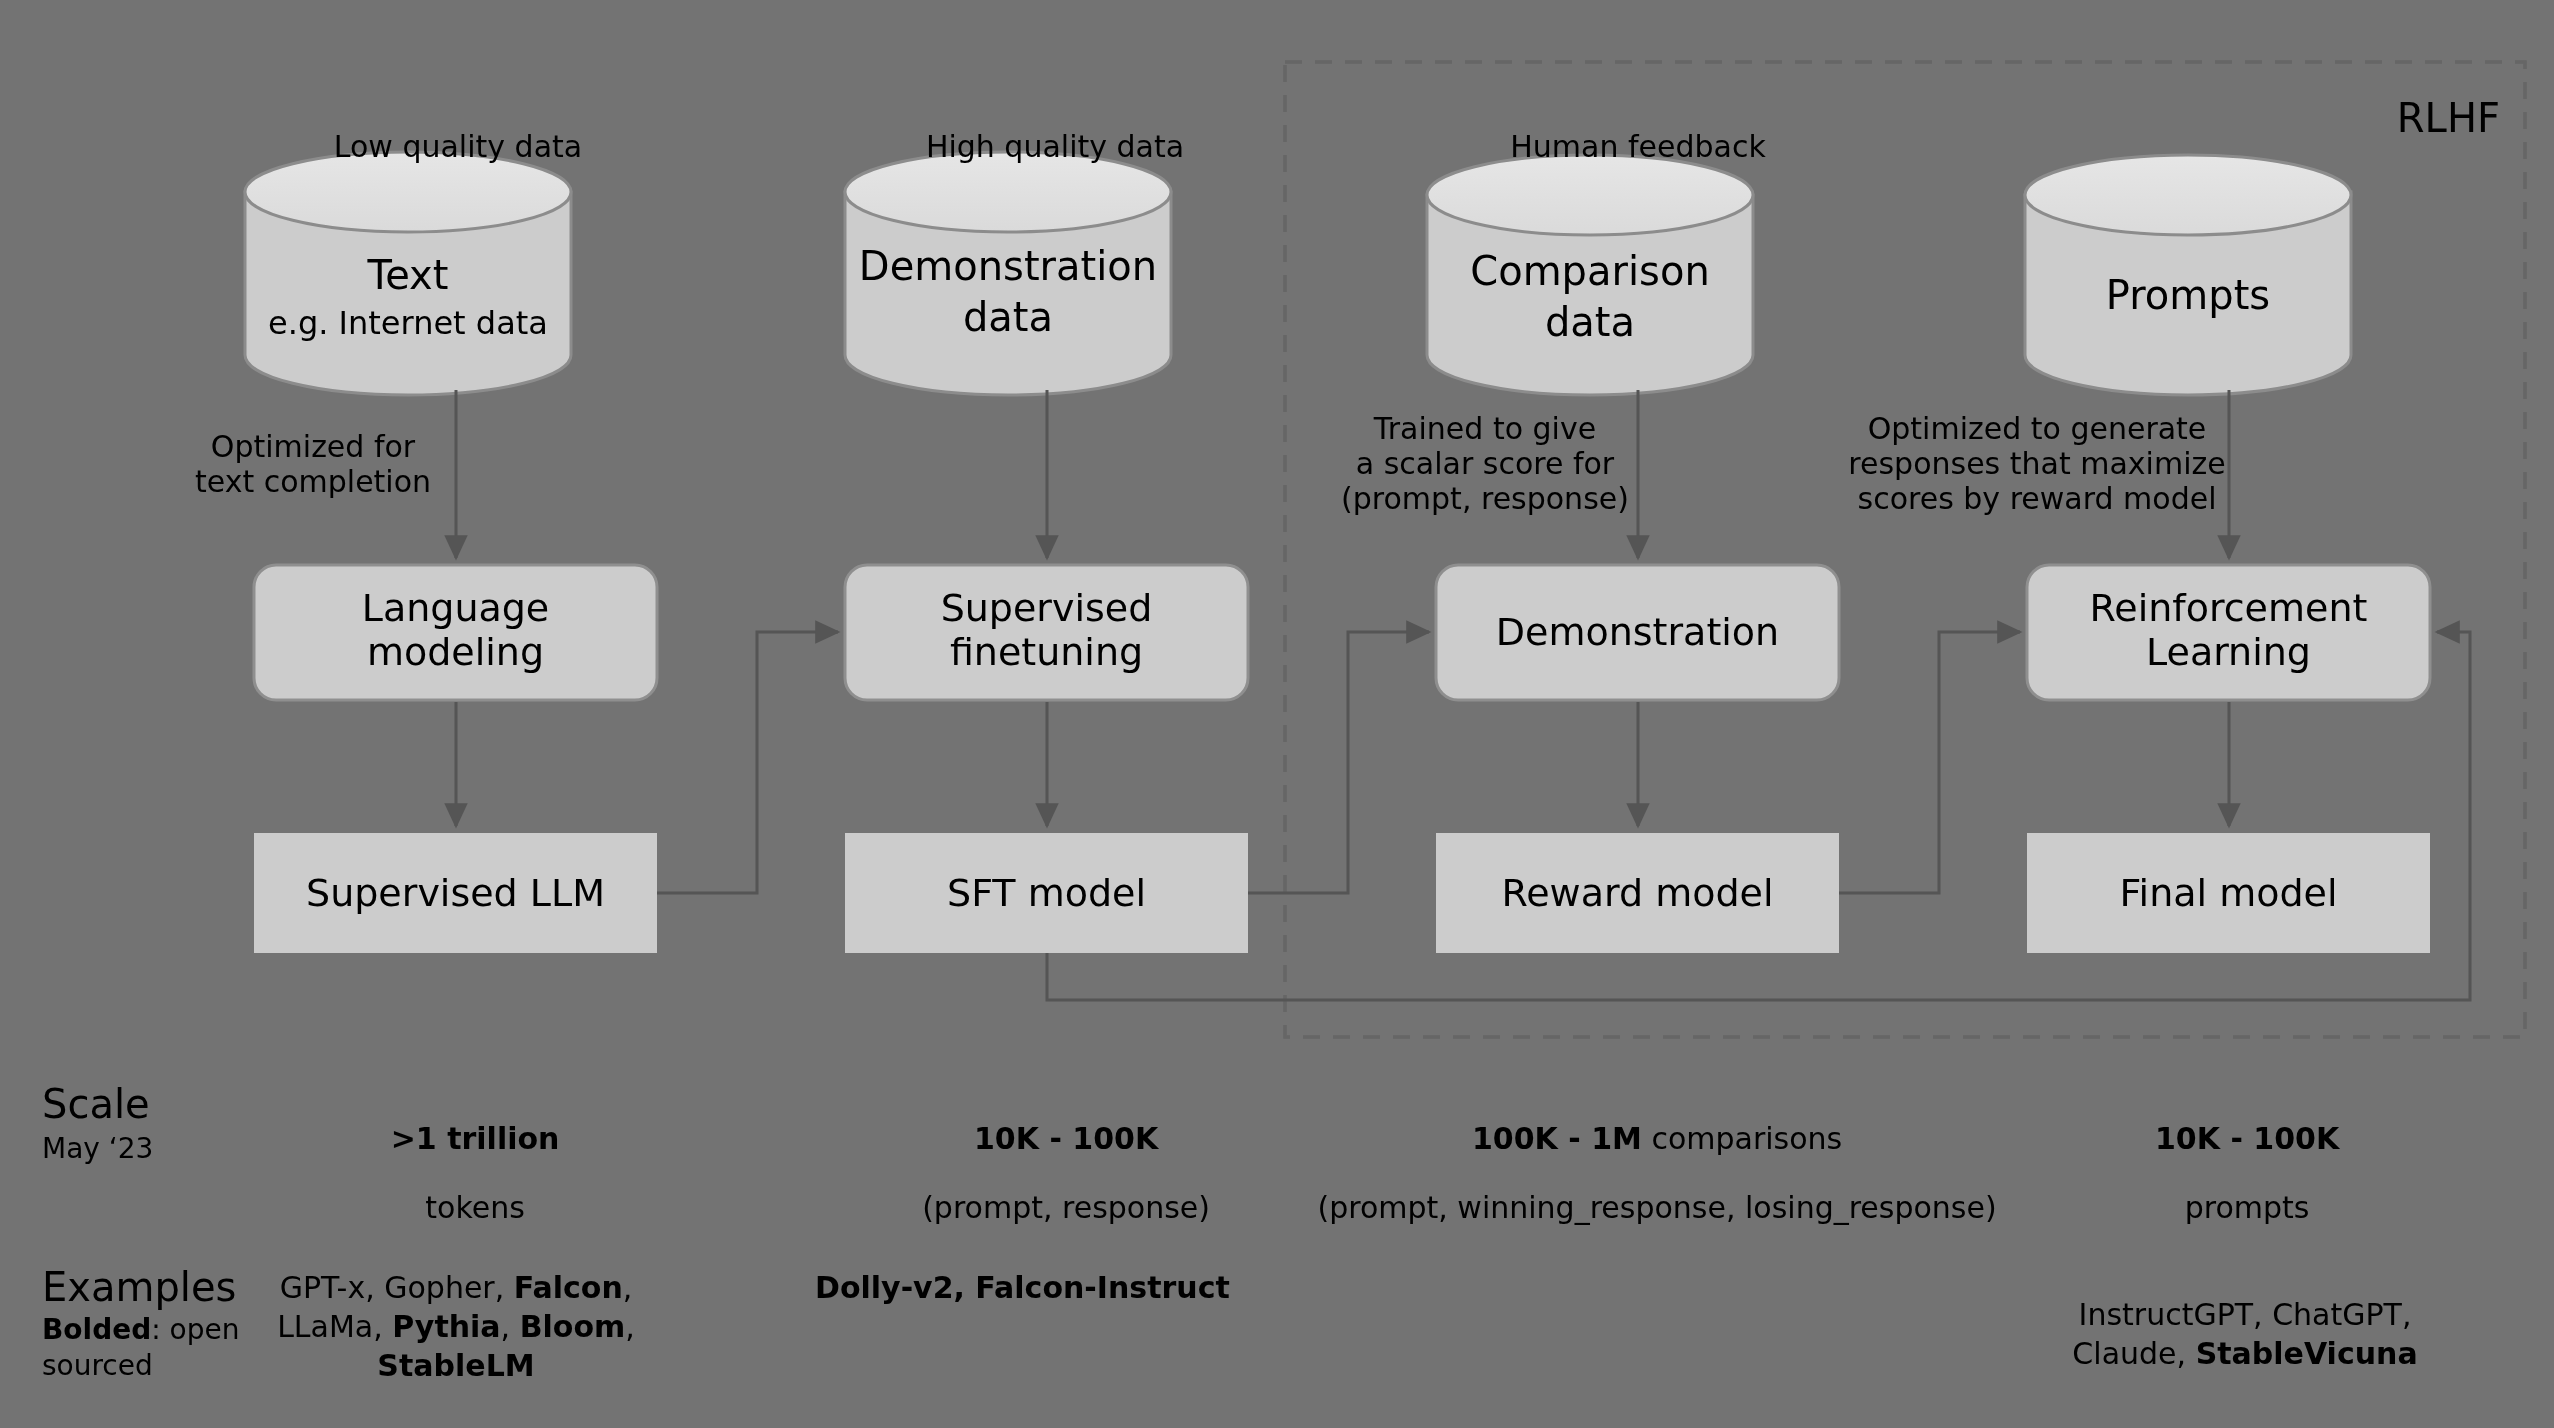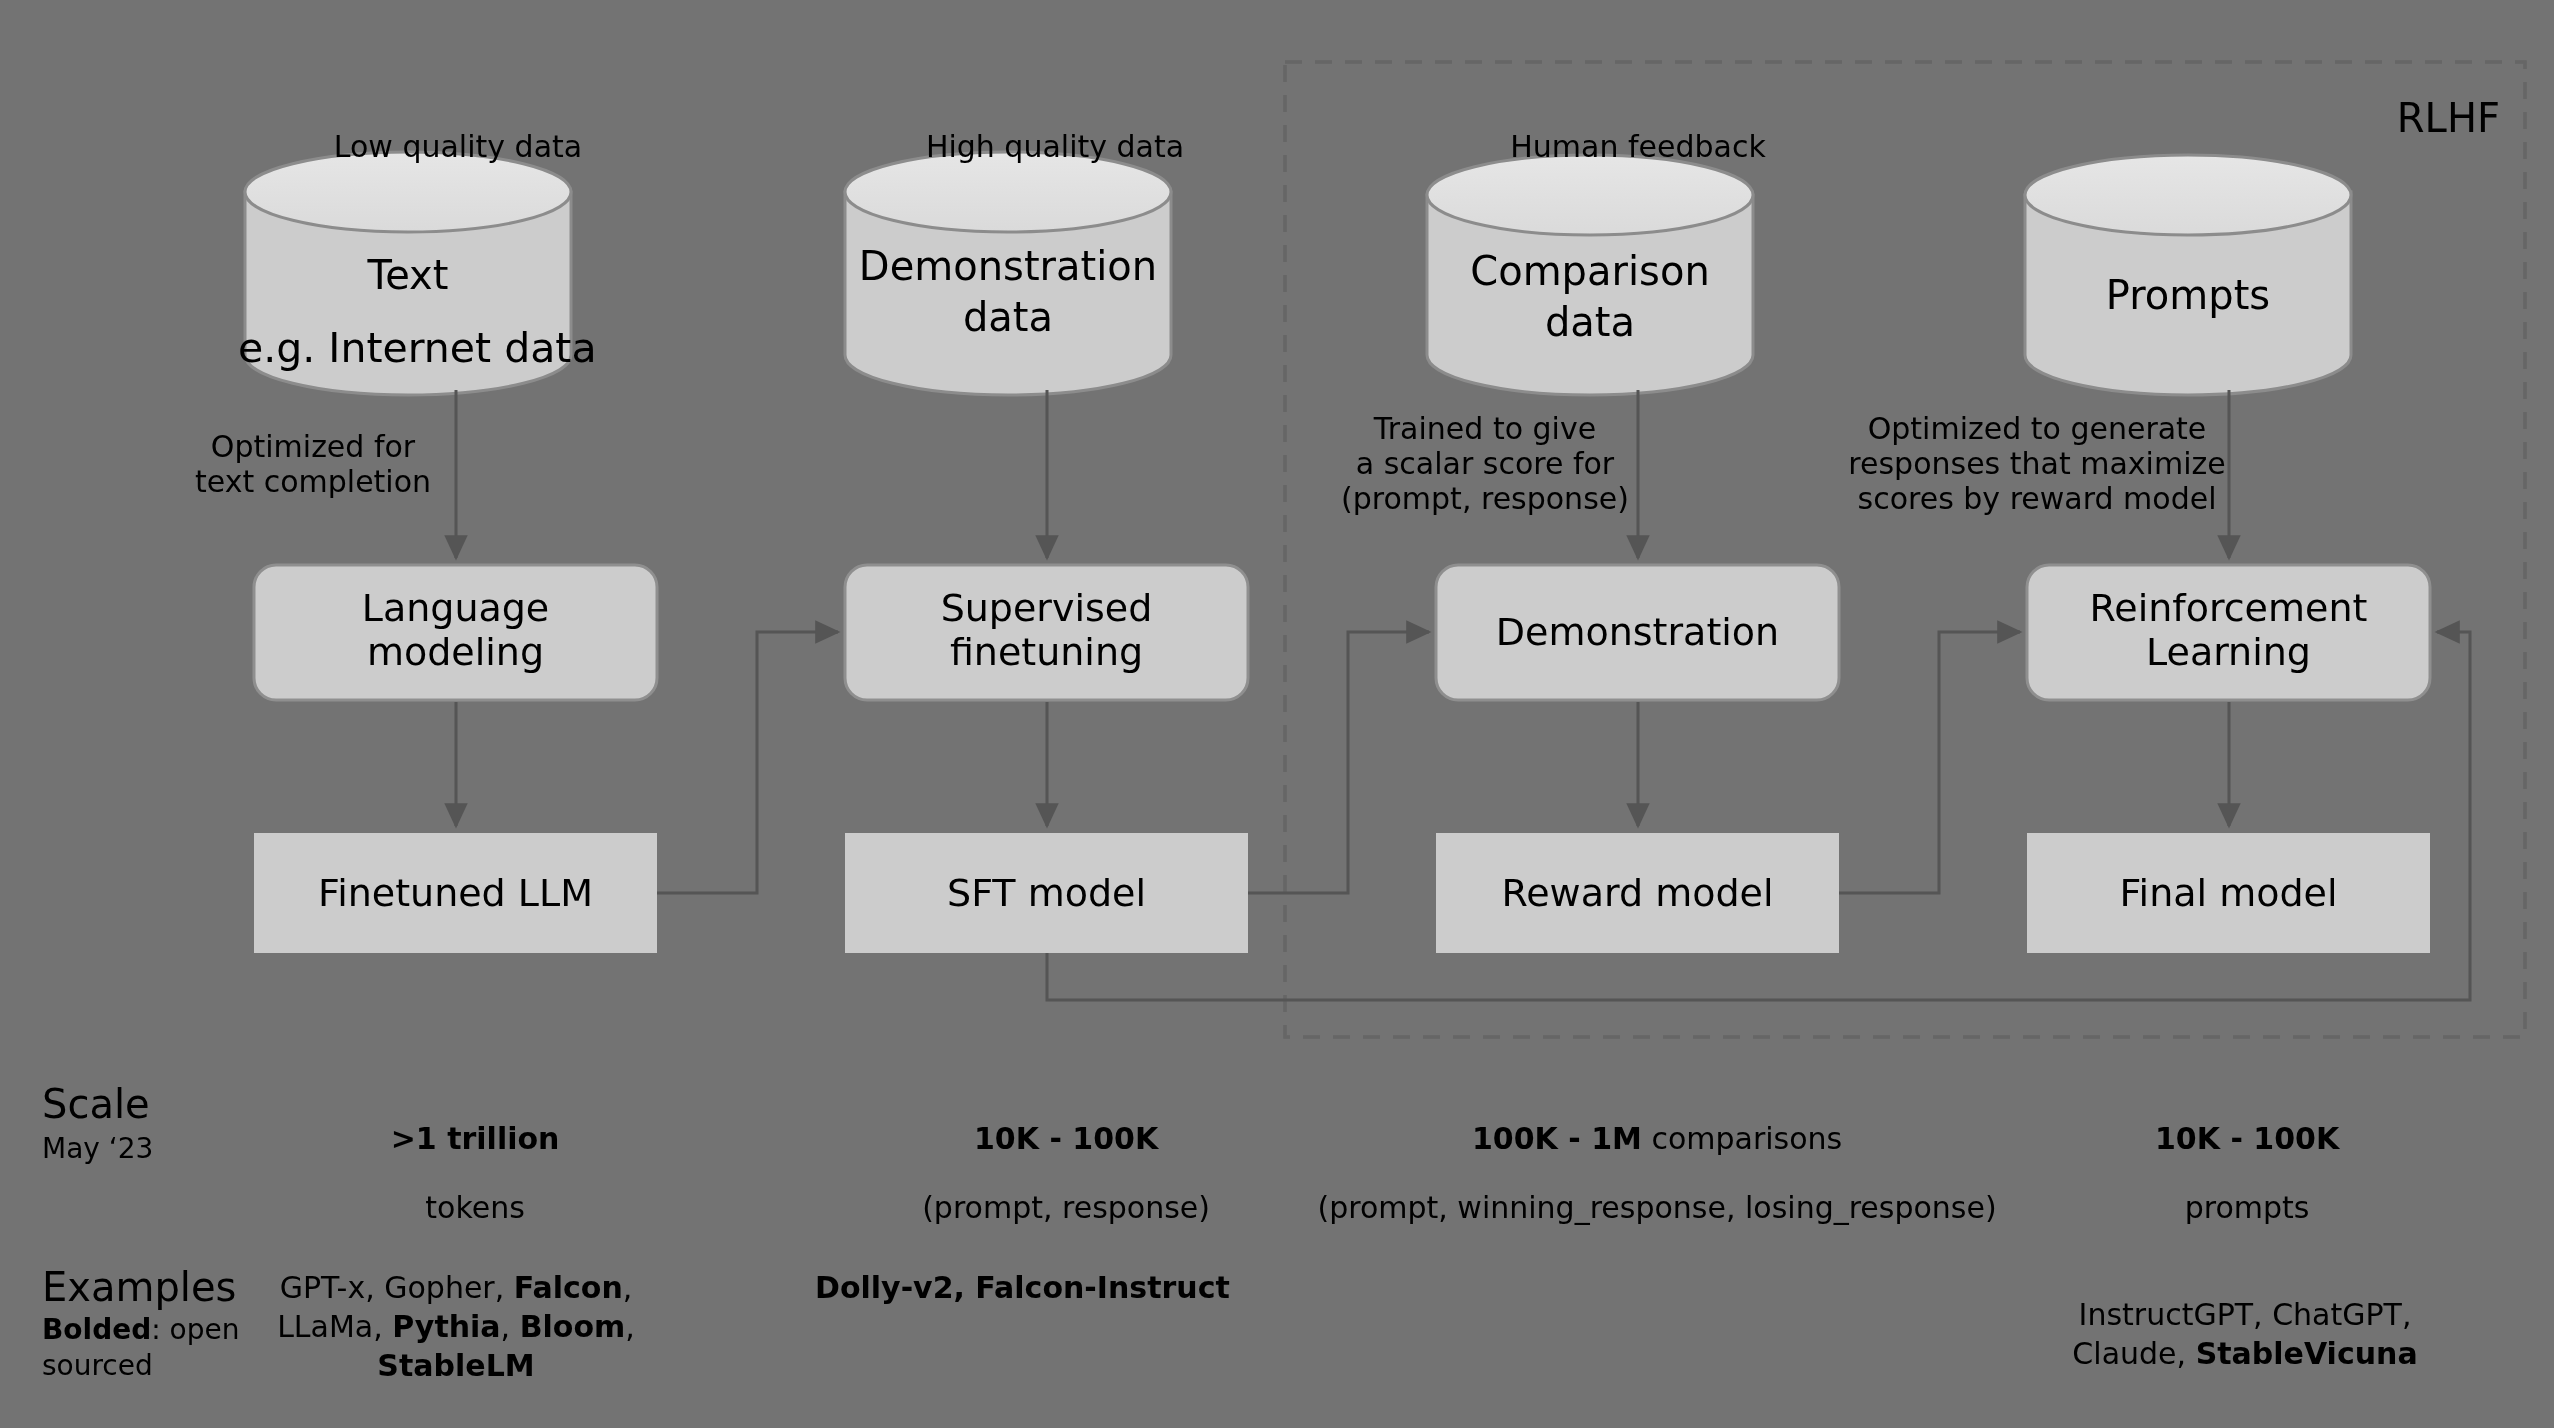--- a/index.html
+++ b/index.html
@@ -33,22 +33,21 @@
     white-space: pre;
     color: #000;
   }
   .lbl-top {          
     font-size: 30px;
   }
   .cyl-label {
     font-size: 40px;
   }
   .cyl-sub {
-    font-size: 41px;
-    margin-top: 20px;
+    font-size: 32px;
   }
   .edge-label {
     font-size: 30px;
   }
   .box-label {
     font-size: 38px;
   }
   .rlhf-label {
     font-size: 40px;
   }
@@ -166,21 +165,21 @@
 scores by reward model</div>
 
   <div class="txt box-label" style="left:254px; top:586px; width:403px;">Language
 modeling</div>
   <div class="txt box-label" style="left:845px; top:586px; width:403px;">Supervised
 finetuning</div>
   <div class="txt box-label" style="left:1436px; top:610px; width:403px;">Demonstration</div>
   <div class="txt box-label" style="left:2027px; top:586px; width:403px;">Reinforcement
 Learning</div>
 
-  <div class="txt box-label" style="left:254px; top:871px; width:403px;">Finetuned LLM</div>
+  <div class="txt box-label" style="left:254px; top:871px; width:403px;">Supervised LLM</div>
   <div class="txt box-label" style="left:845px; top:871px; width:403px;">SFT model</div>
   <div class="txt box-label" style="left:1436px; top:871px; width:403px;">Reward model</div>
   <div class="txt box-label" style="left:2027px; top:871px; width:403px;">Final model</div>
 
   <div class="txt row-title" style="left:42px; top:1081px; width:300px;">Scale</div>
   <div class="txt row-sub" style="left:42px; top:1131px; width:300px;">May ‘23</div>
 
   <div class="txt scale-val" style="left:258px; top:1087px; width:396px;">
     <span style="font-weight:700;">&gt;1 trillion</span><br>
     <span>tokens</span>

